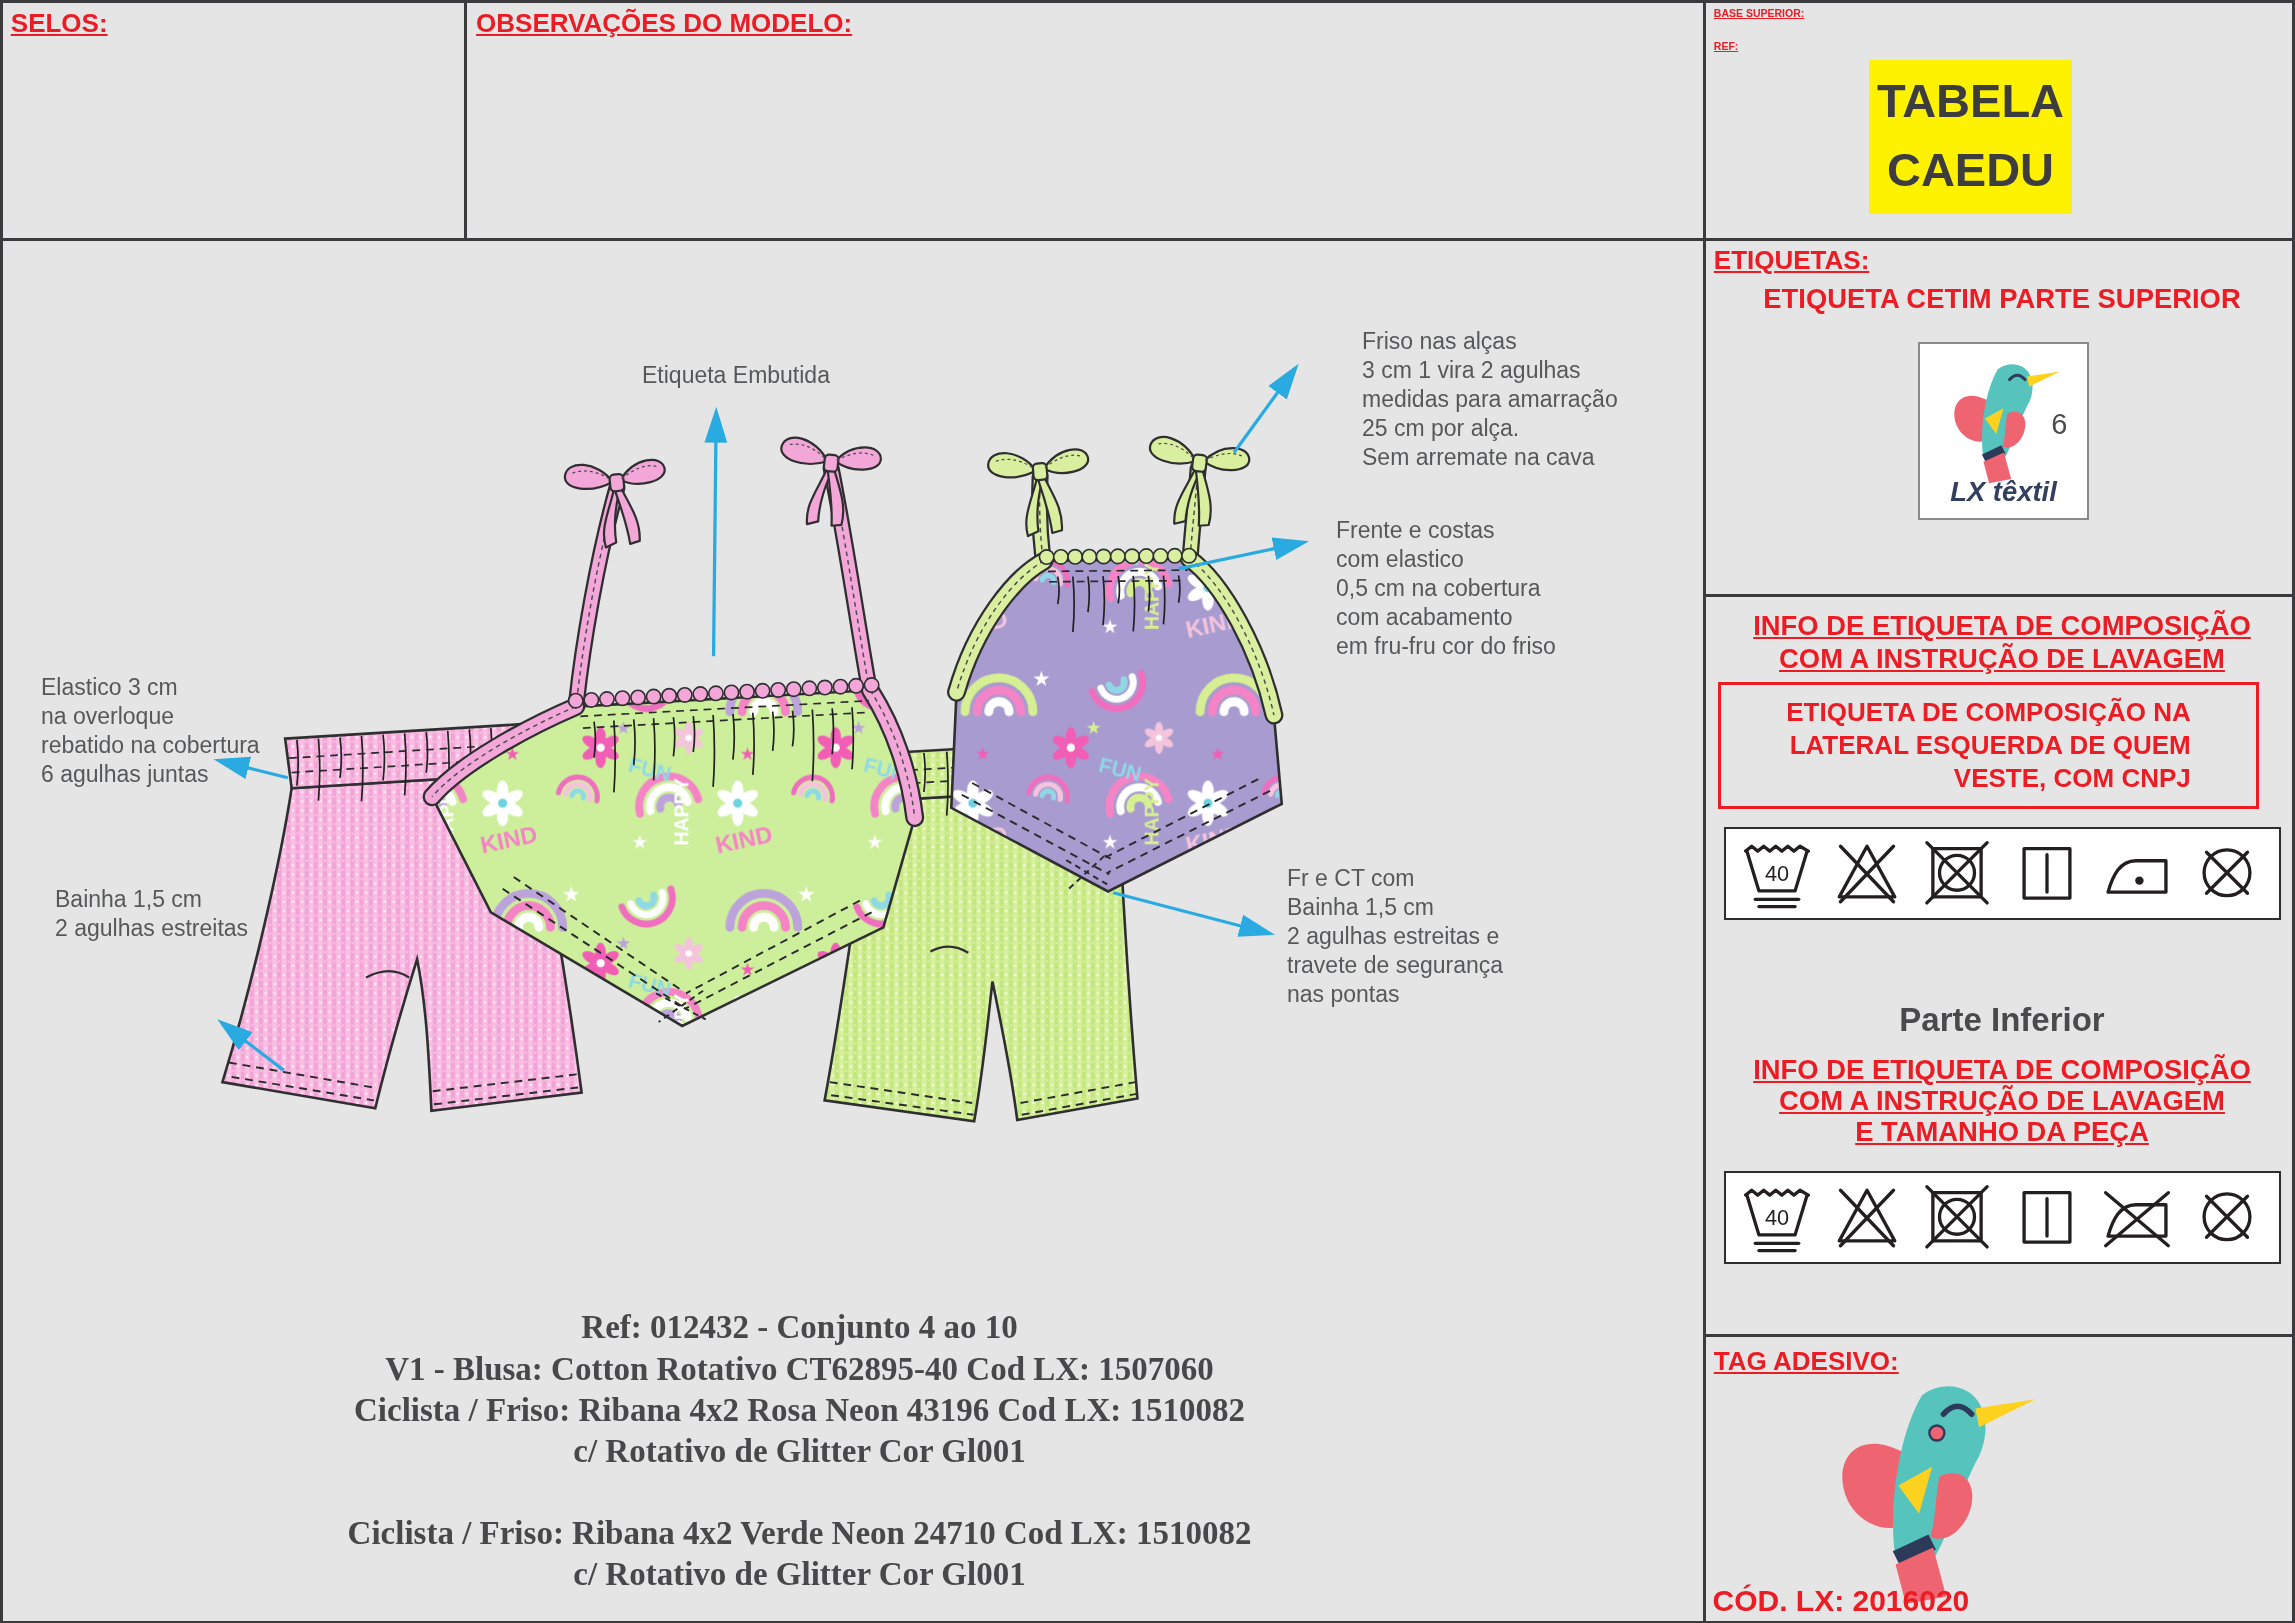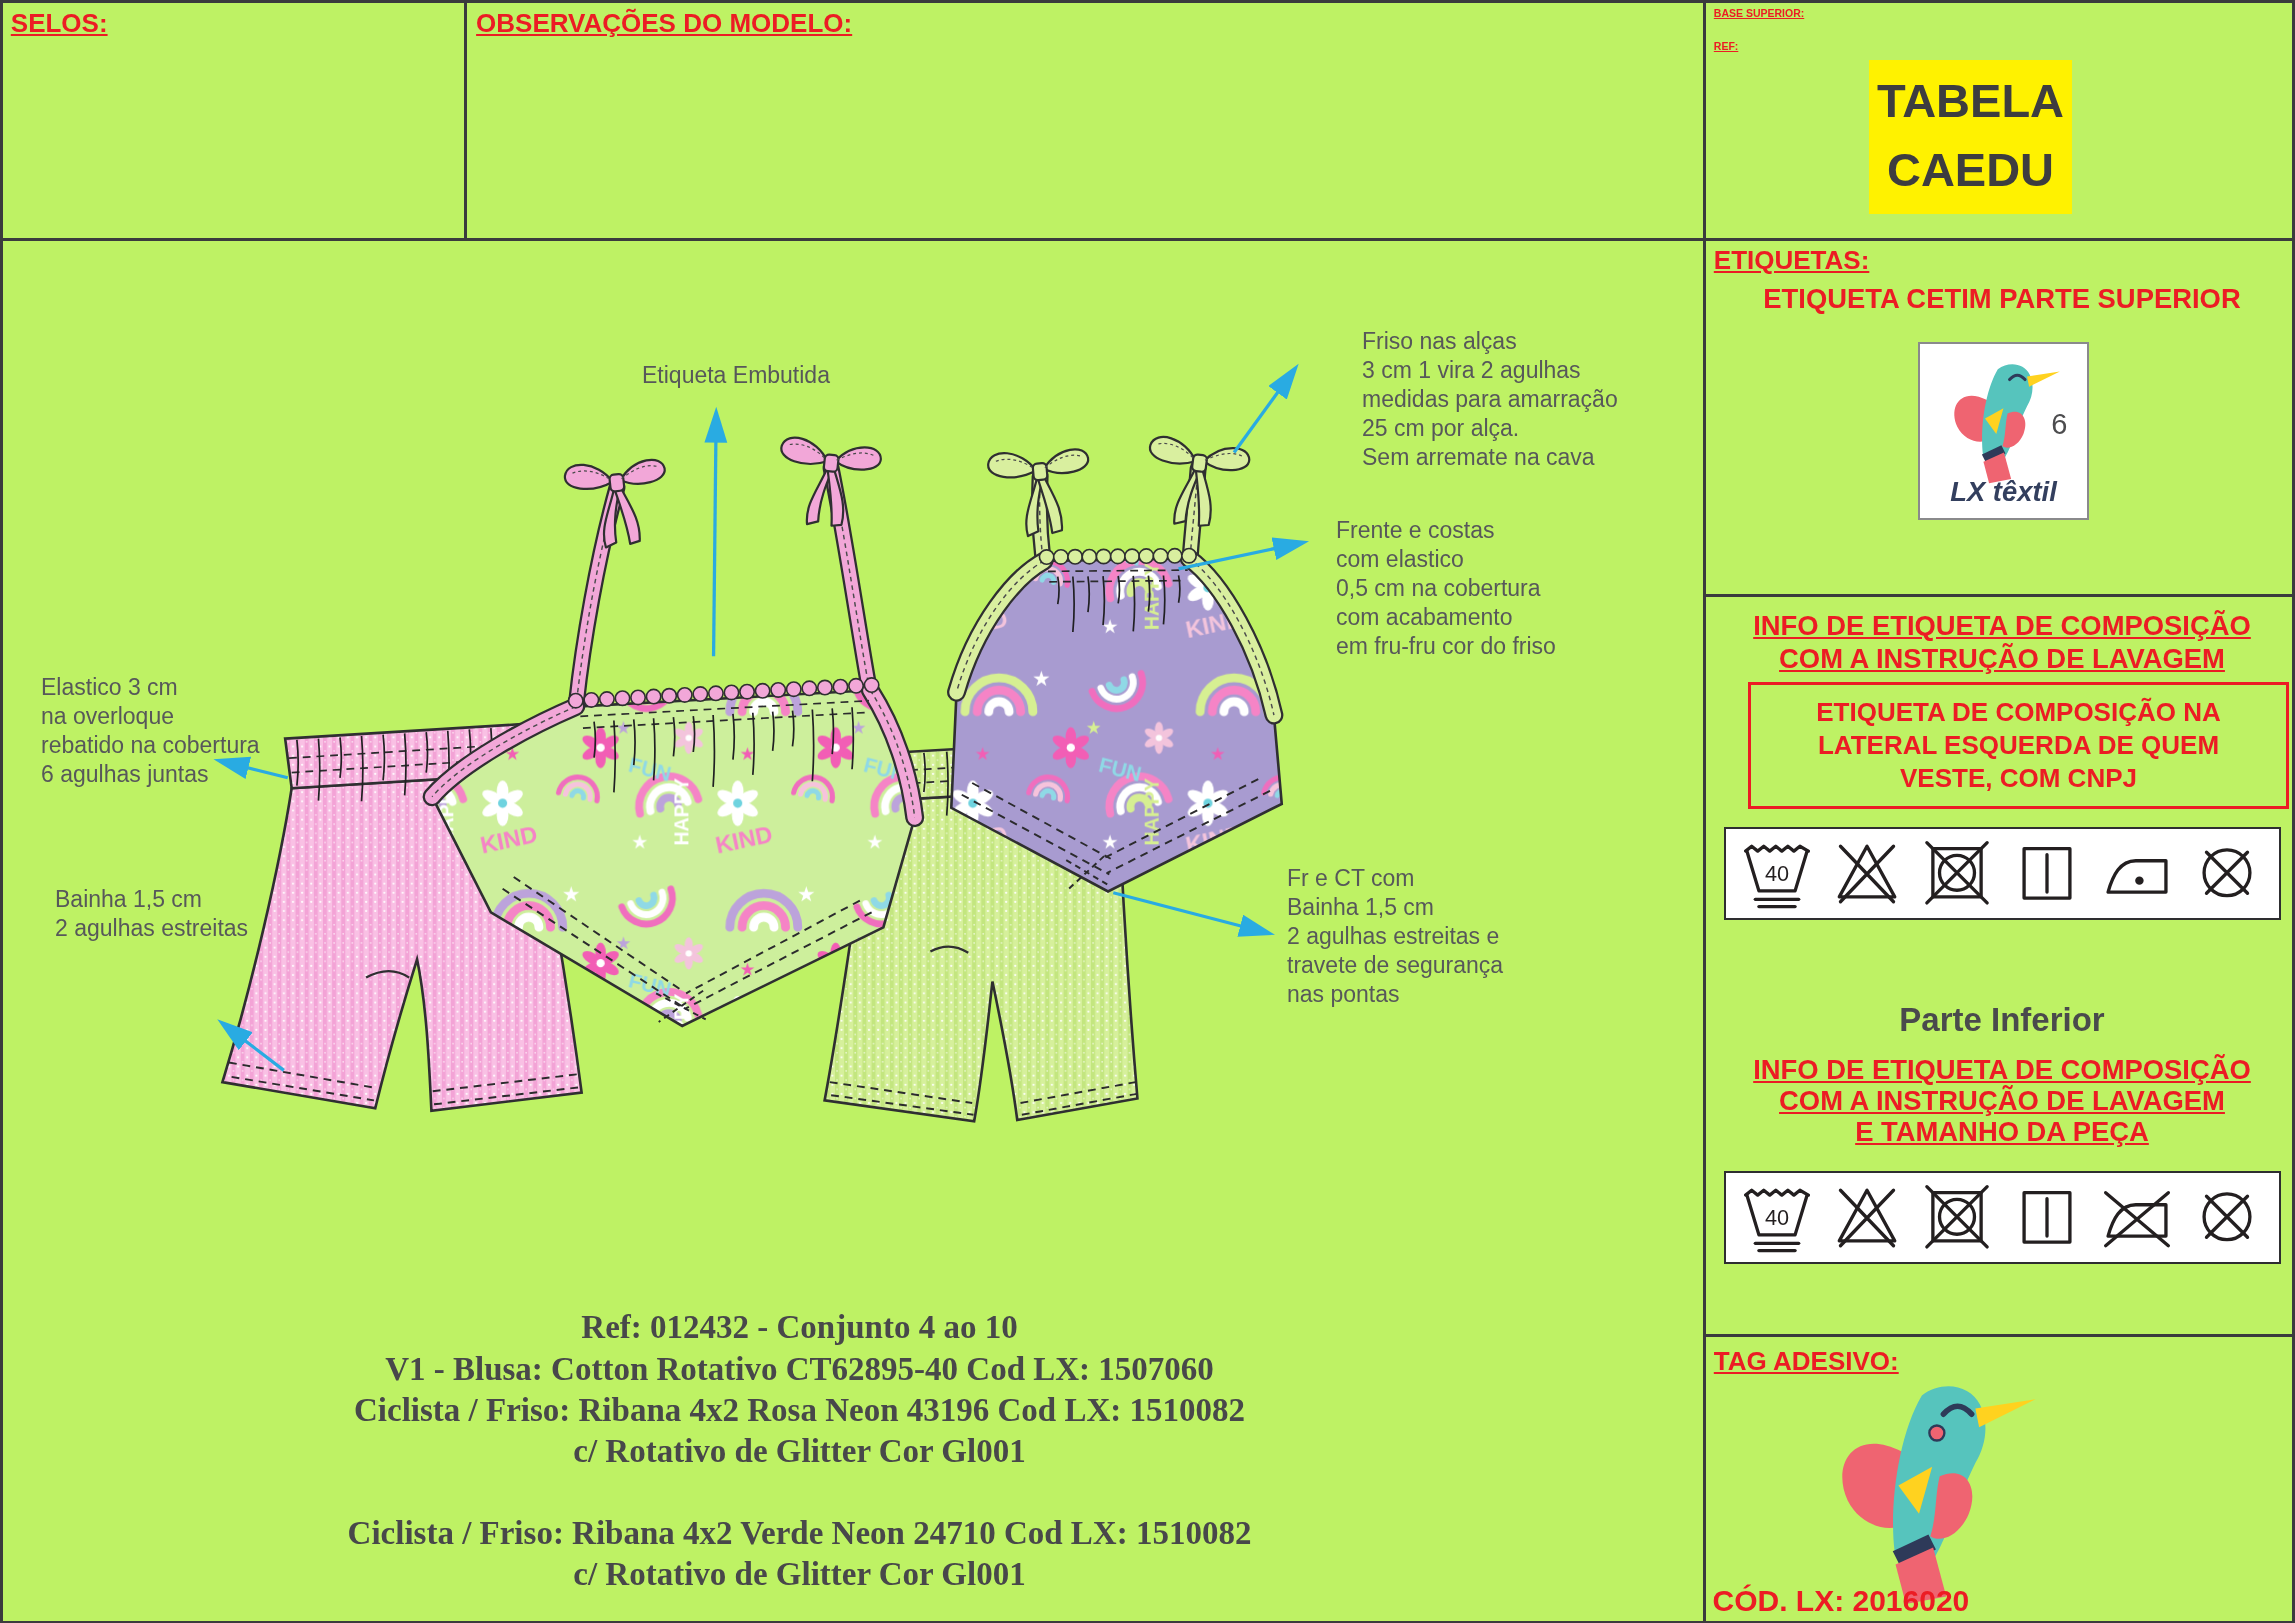--- a/index.html
+++ b/index.html
@@ -1,19 +1,19 @@
 <!DOCTYPE html>
 <html style="font-size:10.5px"><head>
 <meta charset="utf-8">
 <style>
   * { margin:0; padding:0; box-sizing:border-box; }
   html,body { width:2295px; height:1624px; background:#ffffff;
               font-family:"Liberation Sans", sans-serif; }
   .sheet { position:absolute; left:0; top:0; width:2295px; height:1624px;
-           border:3.3px solid #3b3b3d; background:#bef264; }
+           border:3.3px solid #3b3b3d; background:#e5e5e5; }
   .abs { position:absolute; }
   .red-h { color:#ec1c24; font-weight:bold; text-decoration:underline; }
   .red-b { color:#ec1c24; font-weight:bold; }
   
   .selos   { left:0; top:0; width:464px; height:238px; border-right:3.3px solid #3b3b3d; border-bottom:3.3px solid #3b3b3d; padding:5.2px 7.8px; font-size:26px; }
   .obs     { left:464px; top:0; width:1237px; height:238px; border-bottom:3.3px solid #3b3b3d; padding:5.2px 9.1px; font-size:26px; }
   
   .panel   { left:1700px; top:0; width:595px; height:1624px; border-left:3.3px solid #3b3b3d; }
   .sec     { position:absolute; left:0; width:100%; }
   .sec1    { top:0; height:238px; border-bottom:3.3px solid #3b3b3d; }
@@ -24,22 +24,22 @@
                background:#fff200; color:#3d3d3f; font-weight:bold; font-size:47px;
                text-align:center; line-height:69px; padding-top:6px; }
   .etq-title { position:absolute; left:7.8px; top:3.9px; font-size:26px; }
   .etq-sub   { position:absolute; left:0; top:42px; width:100%; text-align:center; font-size:27.4px; }
   .label-card { position:absolute; left:212px; top:101px; width:171px; height:178px;
                 background:#fff; border:2px solid #8a8a8c; }
   .label-six { position:absolute; right:19.6px; top:64px; font-size:29px; color:#4c4c4e; }
   .label-brand { position:absolute; left:0; bottom:10.5px; width:100%; text-align:center;
                  font-size:27.4px; font-style:italic; font-weight:bold; color:#333f5e; }
   .comp-h1 { position:absolute; left:0; top:11.8px; width:100%; text-align:center; font-size:27.4px; line-height:33px; }
-  .redbox  { position:absolute; left:42px; top:85px; width:541px; height:127px; border:3.9px solid #ec1c24;
-             display:flex; align-items:center; justify-content:center; text-align:center;
+  .redbox  { position:absolute; left:12px; top:85px; width:541px; height:127px; border:3.9px solid #ec1c24;
+             display:flex; align-items:center; justify-content:center; text-align:right;
              font-size:26px; line-height:33px; }
   .care-box { position:absolute; left:17.6px; width:557px; height:93px; border:2.6px solid #2e2e30;
               background:#fff; display:flex; justify-content:space-between; align-items:center; padding:3.9px 10.5px; }
   .care-box.r1 { top:230px; }
   .care-box.r2 { top:574px; }
   .care-icon { width:82px; height:82px; }
   .care-icon svg { width:100%; height:100%; }
   .parte-inf { position:absolute; left:0; top:404px; width:100%; text-align:center;
                font-size:33px; font-weight:bold; color:#4a4a4c; }
   .comp-h2 { position:absolute; left:0; top:457px; width:100%; text-align:center; font-size:27.4px; line-height:31px; }

